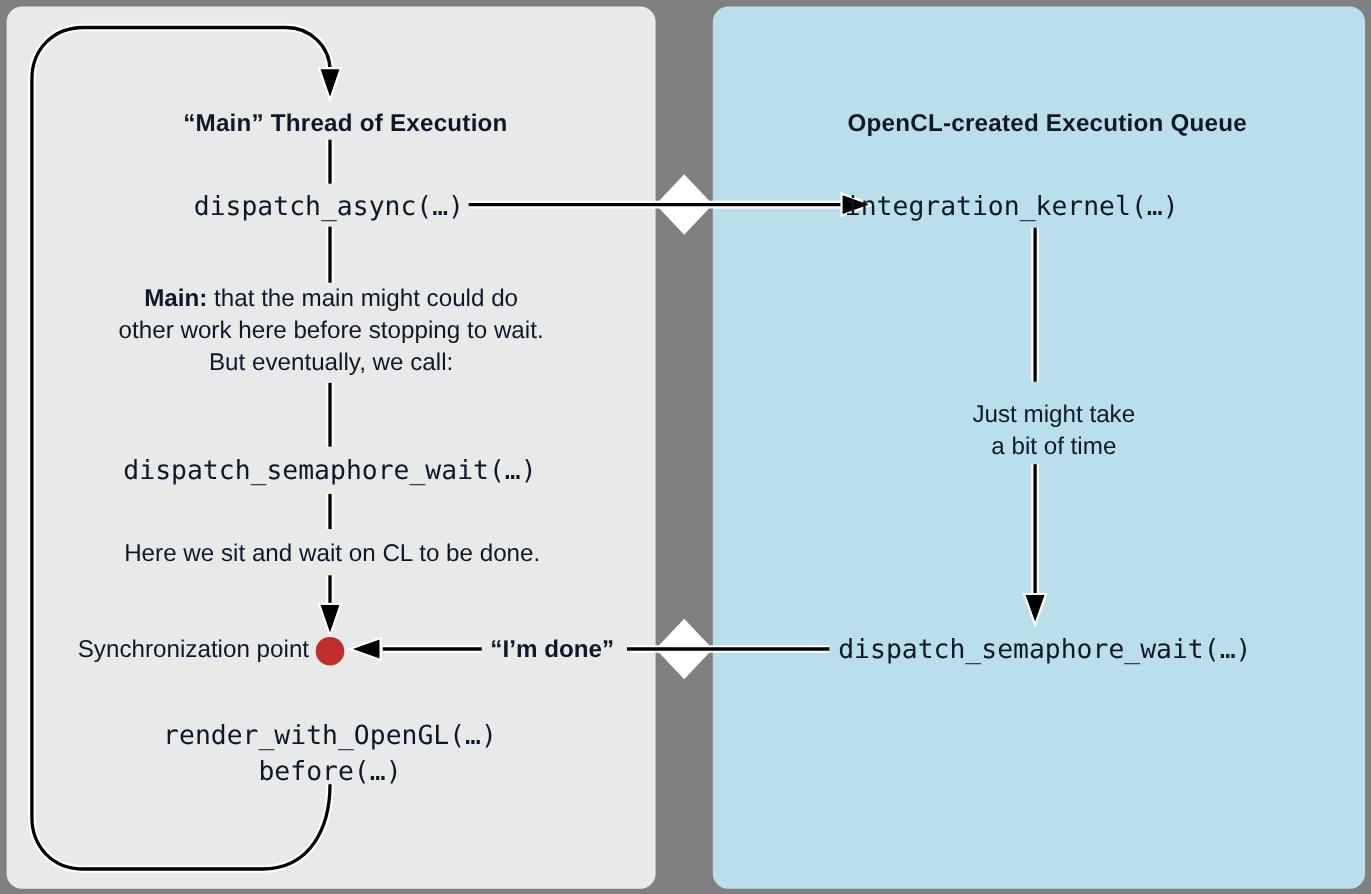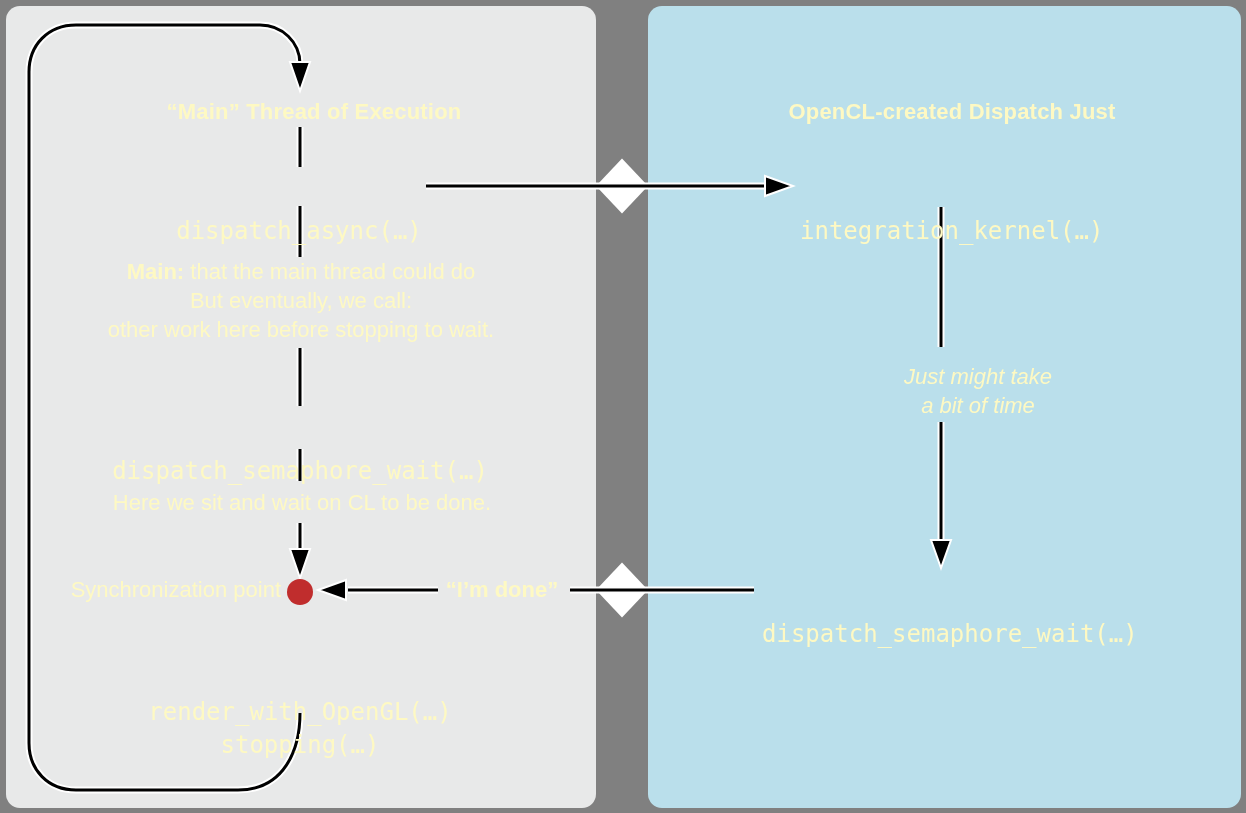--- a/index.html
+++ b/index.html
@@ -1,34 +1,34 @@
 <!DOCTYPE html>
 <html><head>
 <meta charset="utf-8">
 <style>
   html,body { margin:0; padding:0; background:#808080; }
   .stage {
     position:relative; width:1246px; height:813px;
     background:#808080; overflow:hidden;
-    font-family:"Liberation Sans", sans-serif; color:#fef9c3;
+    font-family:"Liberation Sans", sans-serif; color:#0f172a;
   }
   .panel { position:absolute; top:6px; height:802px; border-radius:14px; }
   .panel-left  { left:6px;   width:590px; background:#e8e9e9; }
   .panel-right { left:648px; width:593px; background:#badfeb; }
   svg.overlay { position:absolute; left:0; top:0; }
   .case { fill:none; stroke:#ffffff; stroke-width:7; stroke-linejoin:round; }
   .ln   { fill:none; stroke:#000000; stroke-width:3; stroke-linejoin:round; }
   .head { fill:#000000; stroke:#ffffff; stroke-width:2; }
   .diamond { fill:#ffffff; }
   .txt { position:absolute; white-space:nowrap; }
   .cc  { transform:translate(-50%,-50%); text-align:center; }
   .vc  { transform:translateY(-50%); }
   .ttl { font-size:22px; font-weight:bold; letter-spacing:0.2px; }
   .bdy { font-size:22px; }
-  .code { font-family:"DejaVu Sans Mono","Liberation Mono",monospace; font-size:24px;margin-top:44px; }
+  .code { font-family:"DejaVu Sans Mono","Liberation Mono",monospace; font-size:24px; }
   .noteblk { font-size:22px; line-height:29px; white-space:nowrap; }
 </style>
 </head>
 <body>
 
 <div class="stage">
 
   <div class="panel panel-left"></div>
   <div class="panel panel-right"></div>
 
@@ -68,41 +68,41 @@
     <polygon class="head" points="931,540 951,540 941,568"></polygon>
 
     <circle cx="300" cy="592" r="13" fill="#c02d2d"></circle>
   </svg>
 
   <div class="txt cc ttl" style="left:314px; top:112px;">“Main” Thread of Execution</div>
 
   <div class="txt cc code" style="left:299px; top:187px;">dispatch_async(…)</div>
 
   <div class="txt noteblk cc" style="left:301px; top:300px;">
-    <div><b>Main:</b><span> that the main thread could do</span></div>
+    <div><b>Main:</b><span> that the main might could do</span></div>
+    <div>other work here before stopping to wait.</div>
     <div>But eventually, we call:</div>
-    <div>other work here before stopping to wait.</div>
   </div>
 
   <div class="txt cc code" style="left:300px; top:427px;">dispatch_semaphore_wait(…)</div>
 
   <div class="txt cc bdy" style="left:302px; top:503px;">Here we sit and wait on CL to be done.</div>
 
   <div class="txt vc bdy" style="right:965px; top:590px;">Synchronization point</div>
 
   <div class="txt cc code" style="left:300px; top:668px;text-align:right;">render_with_OpenGL(…)</div>
 
-  <div class="txt cc code" style="left:300px; top:701px;">stopping(…)</div>
+  <div class="txt cc code" style="left:300px; top:701px;">before(…)</div>
 
   <div class="txt cc bdy" style="left:502px; top:590px;font-weight:bold;">“I’m done”</div>
 
-  <div class="txt cc ttl" style="left:952px; top:112px;">OpenCL-created Dispatch Just</div>
+  <div class="txt cc ttl" style="left:952px; top:112px;">OpenCL-created Execution Queue</div>
 
-  <div class="txt vc code" style="left:800px; top:187px;">integration_kernel(…)</div>
+  <div class="txt vc code" style="left:768px; top:187px;">integration_kernel(…)</div>
 
-  <div class="txt noteblk cc" style="left:978px; top:391px; line-height:29px;font-style:italic;">
+  <div class="txt noteblk cc" style="left:958px; top:391px; line-height:29px;">
     <div>Just might take</div>
     <div>a bit of time</div>
   </div>
 
   <div class="txt vc code" style="left:762px; top:590px;">dispatch_semaphore_wait(…)</div>
 
 </div>
 
 </body></html>

